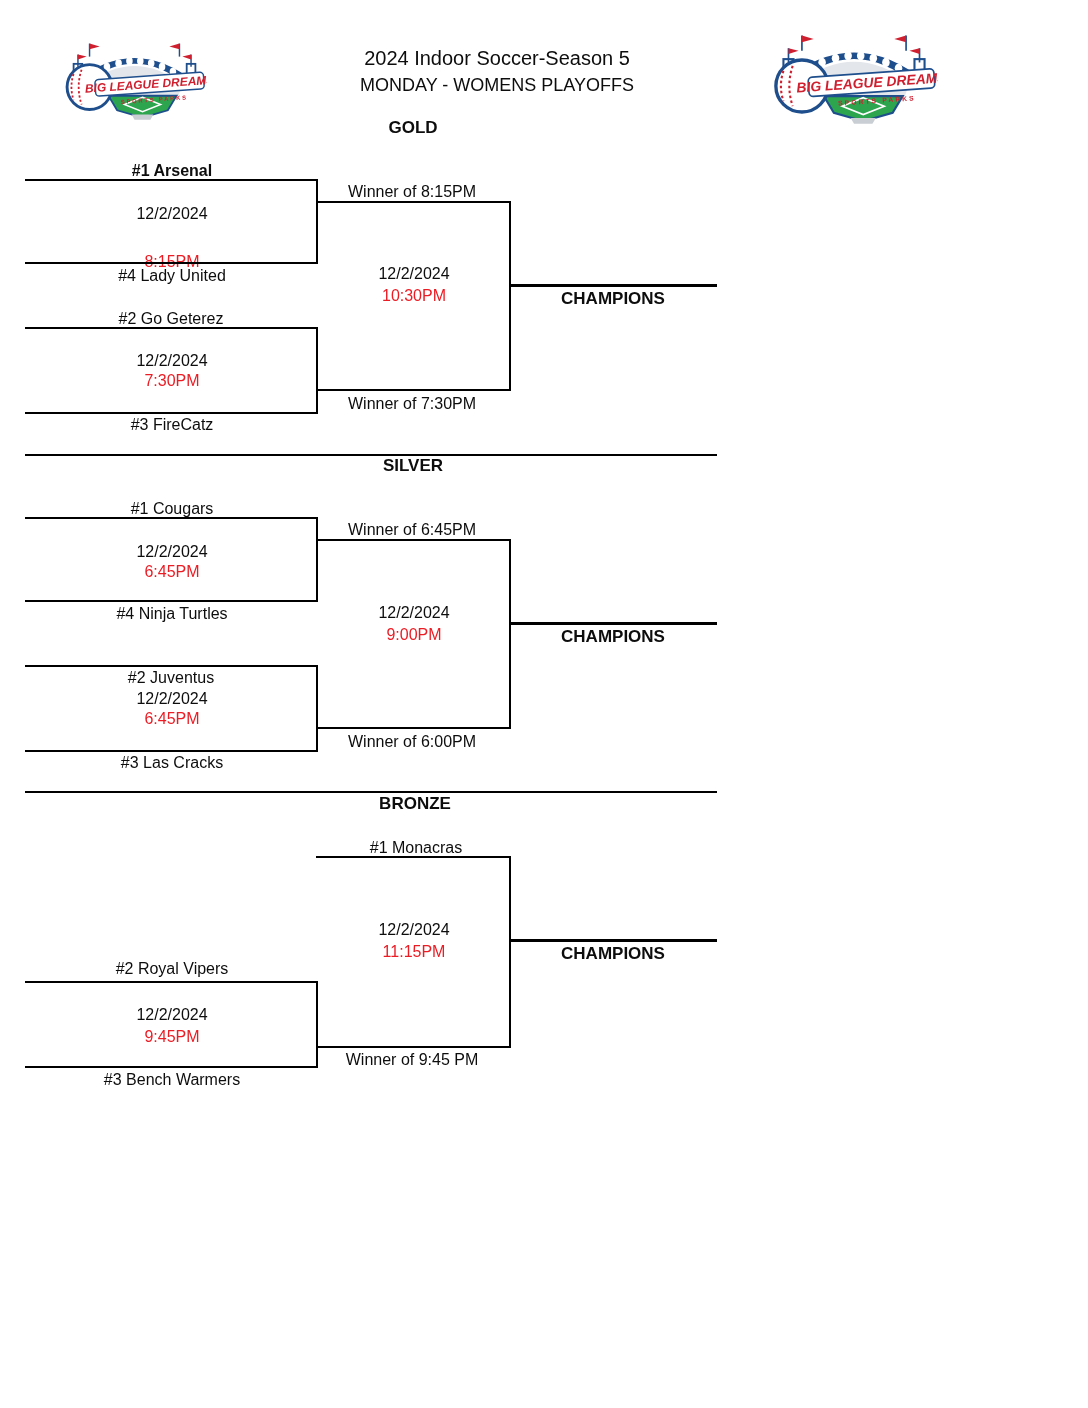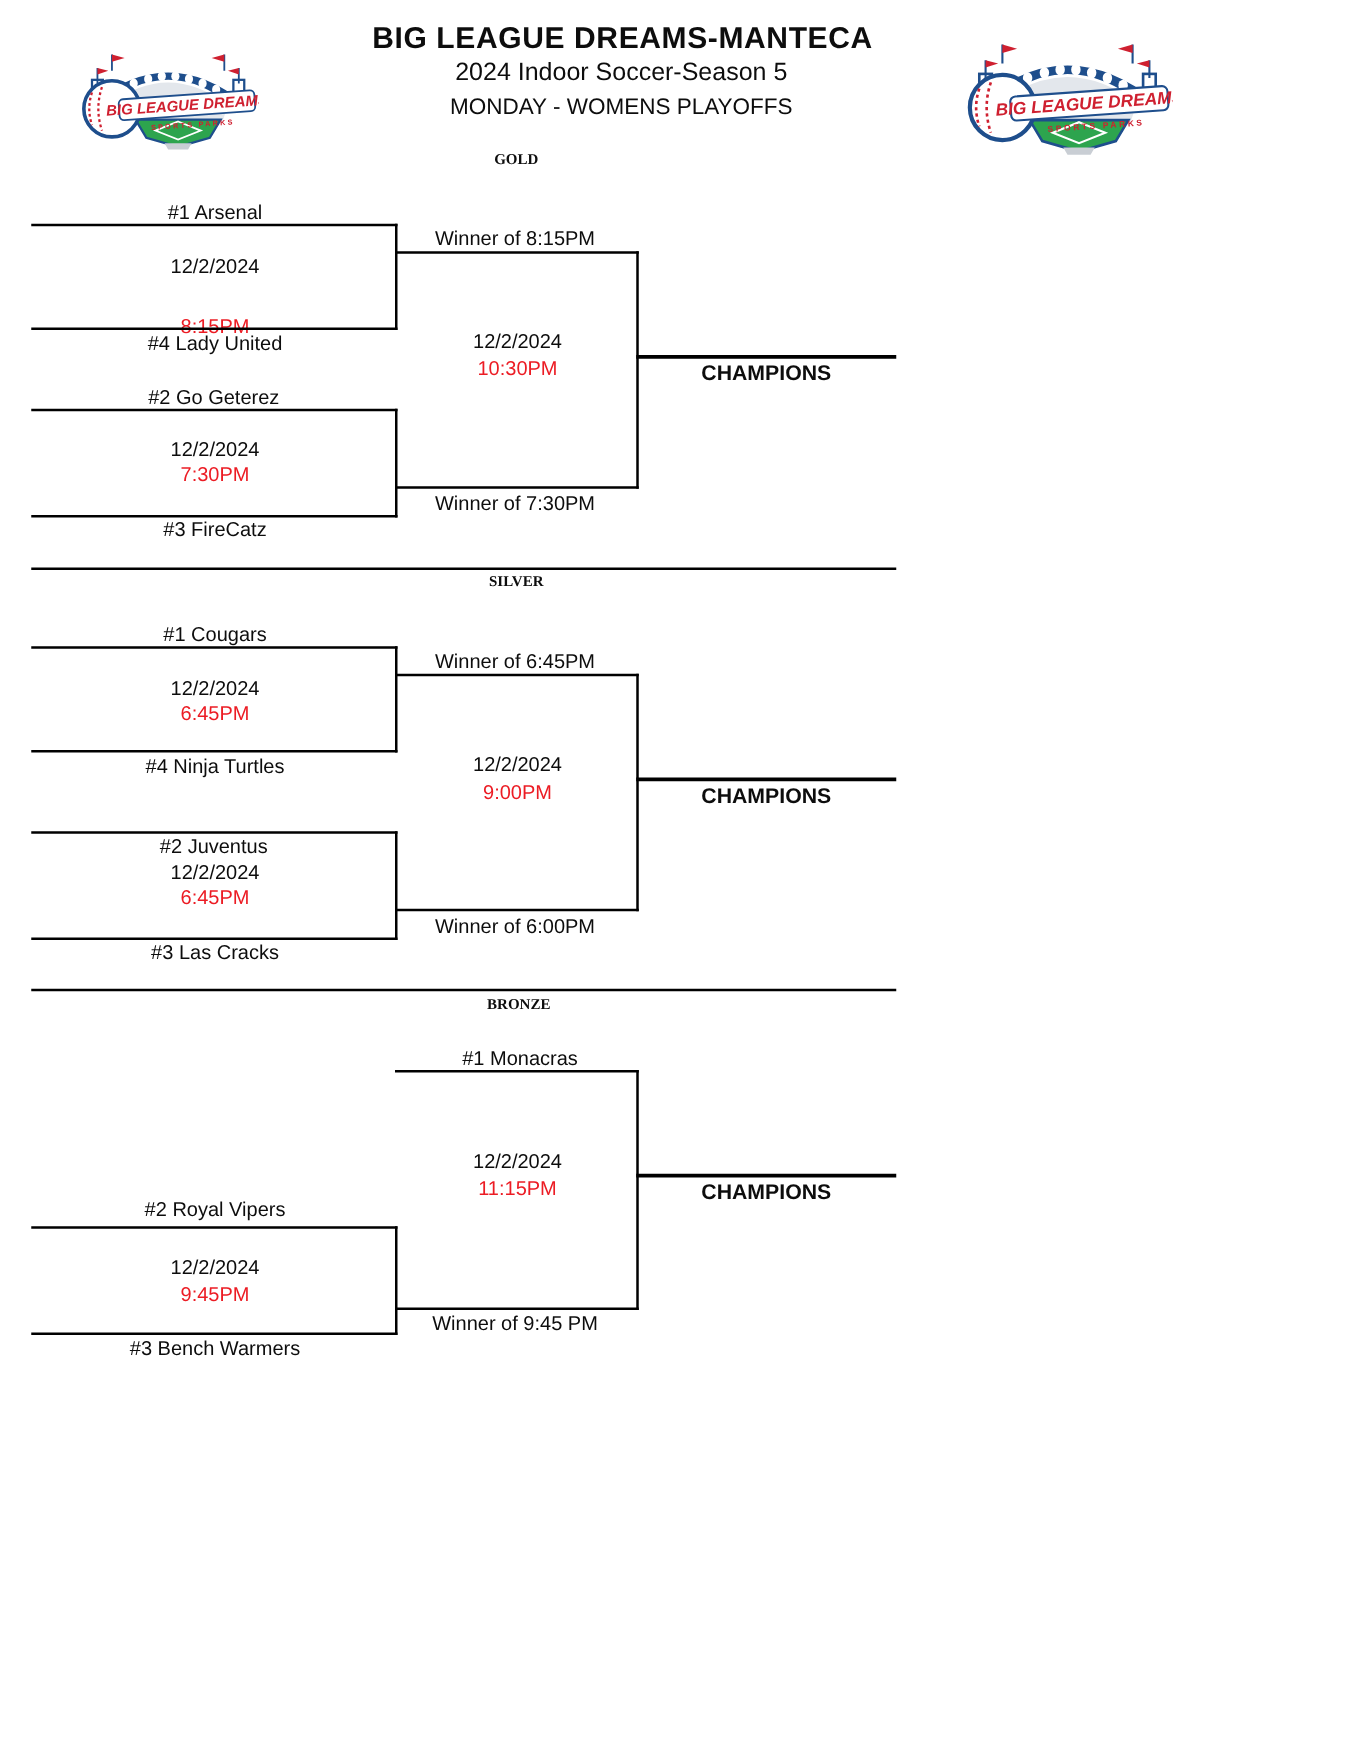--- a/index.html
+++ b/index.html
@@ -7,34 +7,33 @@
     position:relative; width:1088px; height:1408px; background:#ffffff;
     font-family:"Liberation Sans","DejaVu Sans",sans-serif; color:#0d0d0d; overflow:hidden;
   }
   
   .t { position:absolute; transform:translateX(-50%); white-space:nowrap;
        font-size:16px; line-height:19px; }
   .red { color:#ec1c24; }
   .title { font-size:24px; font-weight:bold; letter-spacing:0.5px; }
   .subtitle { font-size:20px; }
   .eventline { font-size:18px; }
-  .seclabel { font-size:12px; font-weight:bold;font-family:Liberation Serif, serif; }
+  .seclabel { font-size:17px; font-weight:bold; }
   .champ { font-size:17px; font-weight:bold; }
   
   .hl { position:absolute; height:2px; background:#000; }
   .vl { position:absolute; width:2px;  background:#000; }
   .ch { position:absolute; height:3px; background:#000; }
   .logo { position:absolute; }
 </style>
 </head>
 <body>
 
 <div class="page">
 
-  <div class="t title" style="left:498px; top:21px;">BIG LEAGUE DREAMS-MANTECA</div>
   <div class="t subtitle" style="left:497px; top:49px;">2024 Indoor Soccer-Season 5</div>
   <div class="t eventline" style="left:497px; top:76px;">MONDAY - WOMENS PLAYOFFS</div>
 
   <svg class="logo" style="left:62px; top:36px; width:145px; height:84px;" viewBox="0 0 200 115">
     <g>
       <rect x="16" y="38" width="12" height="34" fill="#ffffff" stroke="#1e4e8c" stroke-width="2.5"></rect>
       <rect x="172" y="38" width="12" height="34" fill="#ffffff" stroke="#1e4e8c" stroke-width="2.5"></rect>
       <line x1="38" y1="28" x2="38" y2="10" stroke="#1e4e8c" stroke-width="2"></line>
       <path d="M38 10 L52 14 L38 18 Z" fill="#cf2030"></path>
       <line x1="162" y1="28" x2="162" y2="10" stroke="#1e4e8c" stroke-width="2"></line>
@@ -106,21 +105,21 @@
     </g>
     <g transform="rotate(-4 100 70)">
       <rect x="46" y="56" width="150" height="23" rx="5" fill="#ffffff" stroke="#1e4e8c" stroke-width="2"></rect>
       <text x="121" y="73" text-anchor="middle" font-size="16.5" font-weight="bold" font-style="italic" fill="#cf2030">BIG LEAGUE DREAMS</text>
       <text x="126" y="92" text-anchor="middle" font-size="8" font-weight="bold" letter-spacing="2.5" fill="#cf2030">SPORTS PARKS</text>
     </g>
   </svg>
 
   <div class="t seclabel" style="left:413px; top:118px;">GOLD</div>
 
-  <div class="t" style="left:172px; top:161px;">#1 Arsenal</div>
+  <div class="t" style="left:172px; top:161px;font-weight:bold;">#1 Arsenal</div>
   <div class="hl" style="left:25px; top:179px; width:293px;"></div>
   <div class="t" style="left:172px; top:204px;">12/2/2024</div>
   <div class="t red" style="left:172px; top:224px;margin-top:28px;">8:15PM</div>
   <div class="hl" style="left:25px; top:262px; width:293px;"></div>
   <div class="vl" style="left:316px; top:179px; height:85px;"></div>
   <div class="t" style="left:172px; top:266px;">#4 Lady United</div>
 
   <div class="t" style="left:412px; top:182px;">Winner of 8:15PM</div>
   <div class="hl" style="left:316px; top:201px; width:195px;"></div>
   <div class="vl" style="left:509px; top:201px; height:190px;"></div>

